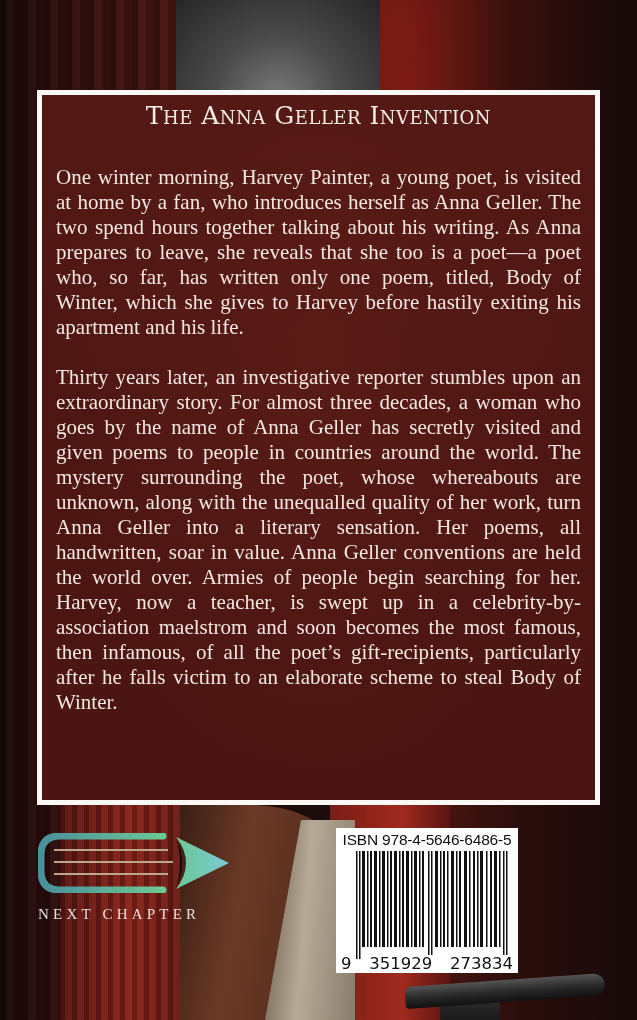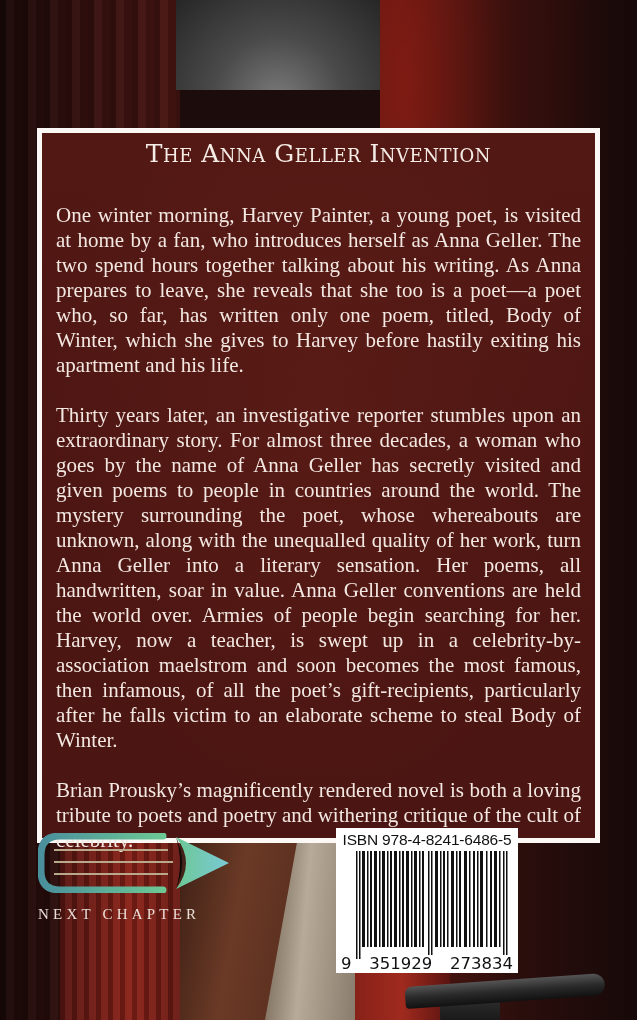--- a/index.html
+++ b/index.html
@@ -56,21 +56,20 @@
       border-radius: 8px;
       background: linear-gradient(180deg, #3a3a3a, #151515);
     }
 
     .panel-frame {
       position: absolute; left: 37px; top: 90px; width: 563px; height: 715px;
       box-sizing: border-box; border: 5px solid #fbf8f5;
       background:
         radial-gradient(ellipse at 50% 40%, rgba(120,40,30,0.25), rgba(0,0,0,0) 70%),
         linear-gradient(180deg, #521814 0%, #4d1613 50%, #4a1512 100%);
-      margin-top: 38px;
     }
     .panel-title {
       position: absolute; left: 0; right: 0; top: 6px;
       text-align: center; color: #f6ece6;
       font-family: "DejaVu Serif", serif;
       font-size: 25px; letter-spacing: 0.5px; font-variant: small-caps;
       font-weight: normal;
     }
     .panel-body {
       position: absolute; left: 14px; right: 14px; top: 70px;
@@ -120,21 +119,20 @@
   <div class="dress"></div>
   <div class="handle-base"></div>
   <div class="handle"></div>
 </div>
 
 <div class="panel-frame">
   <div class="panel-title">The Anna Geller Invention</div>
   <div class="panel-body">
     <p>One winter morning, Harvey Painter, a young poet, is visited at home by a fan, who introduces herself as Anna Geller. The two spend hours together talking about his writing. As Anna prepares to leave, she reveals that she too is a poet—a poet who, so far, has written only one poem, titled, Body of Winter, which she gives to Harvey before hastily exiting his apartment and his life.</p>
     <p>Thirty years later, an investigative reporter stumbles upon an extraordinary story. For almost three decades, a woman who goes by the name of Anna Geller has secretly visited and given poems to people in countries around the world. The mystery surrounding the poet, whose whereabouts are unknown, along with the unequalled quality of her work, turn Anna Geller into a literary sensation. Her poems, all handwritten, soar in value. Anna Geller conventions are held the world over. Armies of people begin searching for her. Harvey, now a teacher, is swept up in a celebrity-by-association maelstrom and soon becomes the most famous, then infamous, of all the poet’s gift-recipients, particularly after he falls victim to an elaborate scheme to steal Body of Winter.</p>
-    <p>Brian Prousky’s magnificently rendered novel is both a loving tribute to poets and poetry and withering critique of the cult of celebrity.</p>
   </div>
 </div>
 
 <div class="logo">
   <svg width="195" height="60" viewBox="0 0 195 60">
     <defs>
       <linearGradient id="lg1" x1="0" y1="0" x2="1" y2="0">
         <stop offset="0" stop-color="#4a8f9c"></stop>
         <stop offset="1" stop-color="#6cc894"></stop>
       </linearGradient>
@@ -147,21 +145,21 @@
     <line x1="16" y1="17" x2="130" y2="17" stroke="#b9a889" stroke-width="2.2"></line>
     <line x1="16" y1="29" x2="135" y2="29" stroke="#b9a889" stroke-width="2.2"></line>
     <line x1="16" y1="41" x2="130" y2="41" stroke="#b9a889" stroke-width="2.2"></line>
     <path d="M138 4 Q158 30 138 56 L191 30 Z" fill="url(#lg2)"></path>
     <path d="M138 4 Q150 30 138 56 Q146 30 138 4 Z" fill="#0f0a08"></path>
   </svg>
 </div>
 <div class="logo-text">NEXT CHAPTER</div>
 
 <div class="barcode-box">
-  <div class="isbn-line">ISBN 978-4-8241-6486-5</div>
+  <div class="isbn-line">ISBN 978-4-5646-6486-5</div>
   <svg class="bars" viewBox="0 0 152 108" preserveAspectRatio="none">
     <g fill="#111">
       <rect x="0" y="0" width="1.5" height="108"></rect>
         <rect x="3" y="0" width="1.5" height="108"></rect>
       <rect x="6" y="0" width="3" height="96"></rect>
         <rect x="11" y="0" width="1.5" height="96"></rect>
       <rect x="14" y="0" width="2" height="96"></rect>
         <rect x="18" y="0" width="3" height="96"></rect>
       <rect x="23" y="0" width="1.5" height="96"></rect>
         <rect x="26" y="0" width="3" height="96"></rect>

